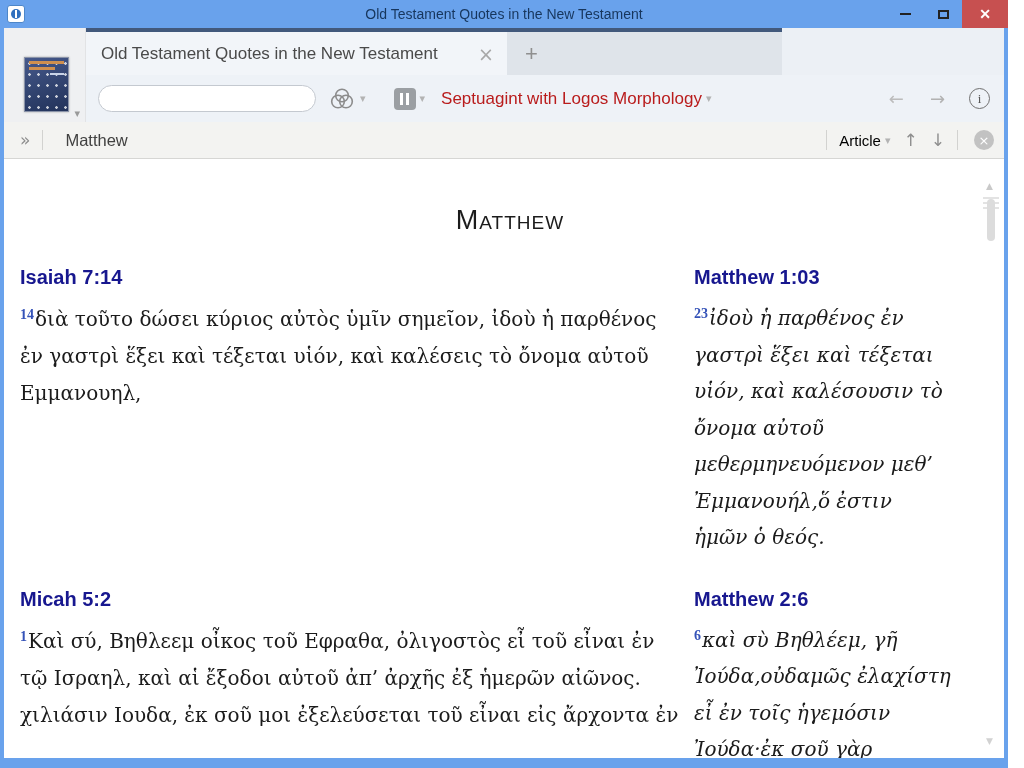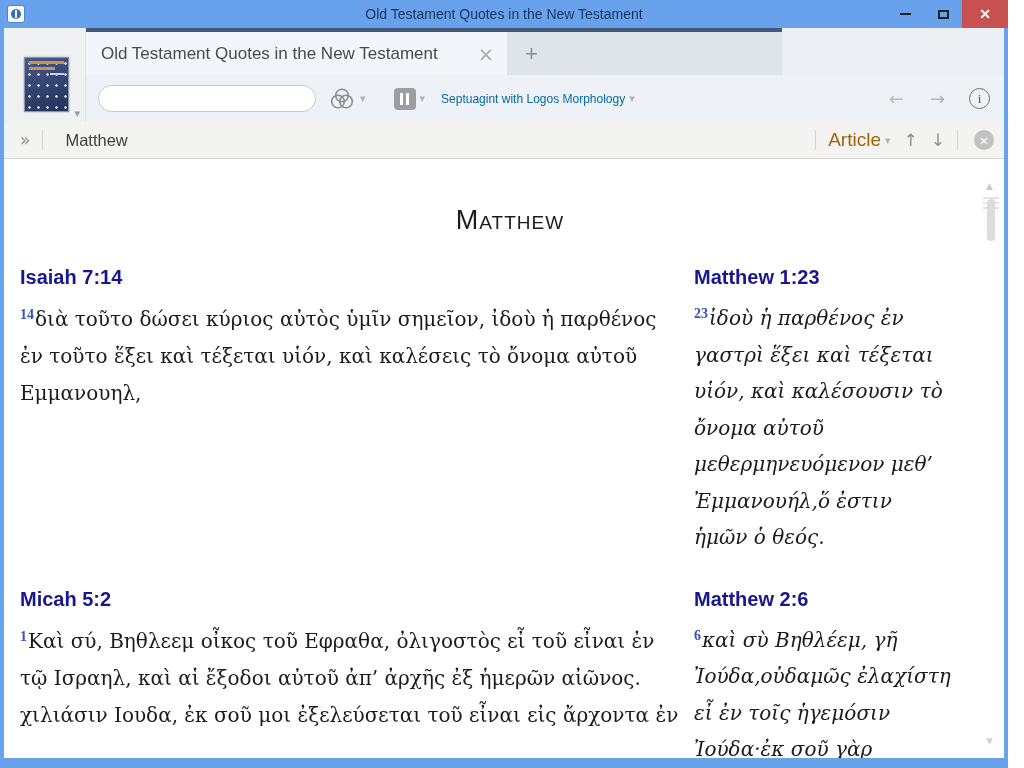--- a/index.html
+++ b/index.html
@@ -59,37 +59,37 @@
   
   .toolbar{height:47px;background:#eef2f7;display:flex;align-items:center;padding-left:94px;padding-right:14px;}
   .search-input{width:218px;height:27px;border:1px solid #c4c9d0;border-radius:14px;background:#fff;
     outline:none;padding:0 12px;font-size:14px;color:#333;}
   .tool-group{display:flex;align-items:center;margin-left:12px;}
   .chev{color:#b3b3b3;font-size:11px;margin-left:4px;cursor:pointer;font-family:"DejaVu Sans",sans-serif;}
   .venn{cursor:pointer;display:flex;align-items:center;}
   .parallel{width:22px;height:22px;border-radius:4px;background:#9b9fa3;margin-left:16px;cursor:pointer;
     display:flex;align-items:center;justify-content:center;gap:3px;}
   .parallel i{display:block;width:3px;height:12px;background:#fff;}
-  .res-title{margin-left:16px;font-size:12px;color:#0369a1;cursor:pointer;white-space:nowrap;}
+  .res-title{margin-left:16px;font-size:17px;color:#b91c1c;cursor:pointer;white-space:nowrap;}
   .toolbar .spacer{flex:1;}
   .nav-arrow{font-size:18px;margin-left:26px;cursor:pointer;font-family:"DejaVu Sans",sans-serif;}
   .back-arrow{color:#bcbcbc;}
   .fwd-arrow{color:#b2b2b2;}
   .info-circle{width:21px;height:21px;border:1.5px solid #707070;border-radius:50%;margin-left:24px;
     display:flex;align-items:center;justify-content:center;cursor:pointer;
     font-family:"Liberation Serif",serif;font-size:13px;color:#555;}
 
   
   .navbar{height:37px;background:#f3f3f1;border-bottom:1px solid #d6d6d4;display:flex;align-items:center;
     padding:0 10px 0 16px;}
   .chevrons{color:#8f8f8f;font-size:17px;cursor:pointer;font-family:"DejaVu Sans",sans-serif;}
   .vdiv{width:1px;height:20px;background:#d2d2d0;margin:0 12px;}
   .ref-text{font-size:16.5px;color:#414141;margin-left:10px;cursor:text;}
   .navbar .spacer{flex:1;}
-  .article-dd{font-size:19px;color:#a16207;cursor:pointer;}
+  .article-dd{font-size:15px;color:#000000;cursor:pointer;}
   .ud-arrow{font-size:17px;color:#8f8f8f;cursor:pointer;margin-left:13px;font-family:"DejaVu Sans",sans-serif;}
   .panel-close{width:20px;height:20px;border-radius:50%;background:#c2c2c2;color:#fff;font-size:13px;
     display:flex;align-items:center;justify-content:center;cursor:pointer;margin-left:4px;
     font-family:"DejaVu Sans",sans-serif;}
 
   
   .content{flex:1;background:#fff;position:relative;padding:46px 0 0 16px;overflow:hidden;}
   .book-heading{width:980px;text-align:center;font-variant:small-caps;font-size:27px;font-weight:500;
     letter-spacing:1px;color:#1c1c1c;margin-bottom:30px;font-family:"Liberation Sans",sans-serif;}
   .section{display:grid;grid-template-columns:648px 288px;column-gap:26px;margin-bottom:32px;}
@@ -195,26 +195,26 @@
     </div>
 
     <div class="content">
       <div class="book-heading">Matthew</div>
 
       <div class="section">
         <div class="col-left">
           <div class="ref-heading">Isaiah 7:14</div>
           <div class="passage">
               <div class="gline"><sup class="vnum">14</sup>διὰ τοῦτο δώσει κύριος αὐτὸς ὑμῖν σημεῖον, ἰδοὺ ἡ παρθένος</div>
-              <div class="gline">ἐν τοῦτο ἕξει καὶ τέξεται υἱόν, καὶ καλέσεις τὸ ὄνομα αὐτοῦ</div>
+              <div class="gline">ἐν γαστρὶ ἕξει καὶ τέξεται υἱόν, καὶ καλέσεις τὸ ὄνομα αὐτοῦ</div>
               <div class="gline">Εμμανουηλ,</div>
             </div>
         </div>
         <div class="col-right">
-          <div class="ref-heading">Matthew 1:23</div>
+          <div class="ref-heading">Matthew 1:03</div>
           <div class="passage">
               <div class="gline"><sup class="vnum">23</sup>ἰδοὺ ἡ παρθένος ἐν</div>
               <div class="gline">γαστρὶ ἕξει καὶ τέξεται</div>
               <div class="gline">υἱόν, καὶ καλέσουσιν τὸ</div>
               <div class="gline">ὄνομα αὐτοῦ</div>
               <div class="gline">μεθερμηνευόμενον μεθ’</div>
               <div class="gline">Ἐμμανουήλ,ὅ ἐστιν</div>
               <div class="gline">ἡμῶν ὁ θεός.</div>
             </div>
         </div>

